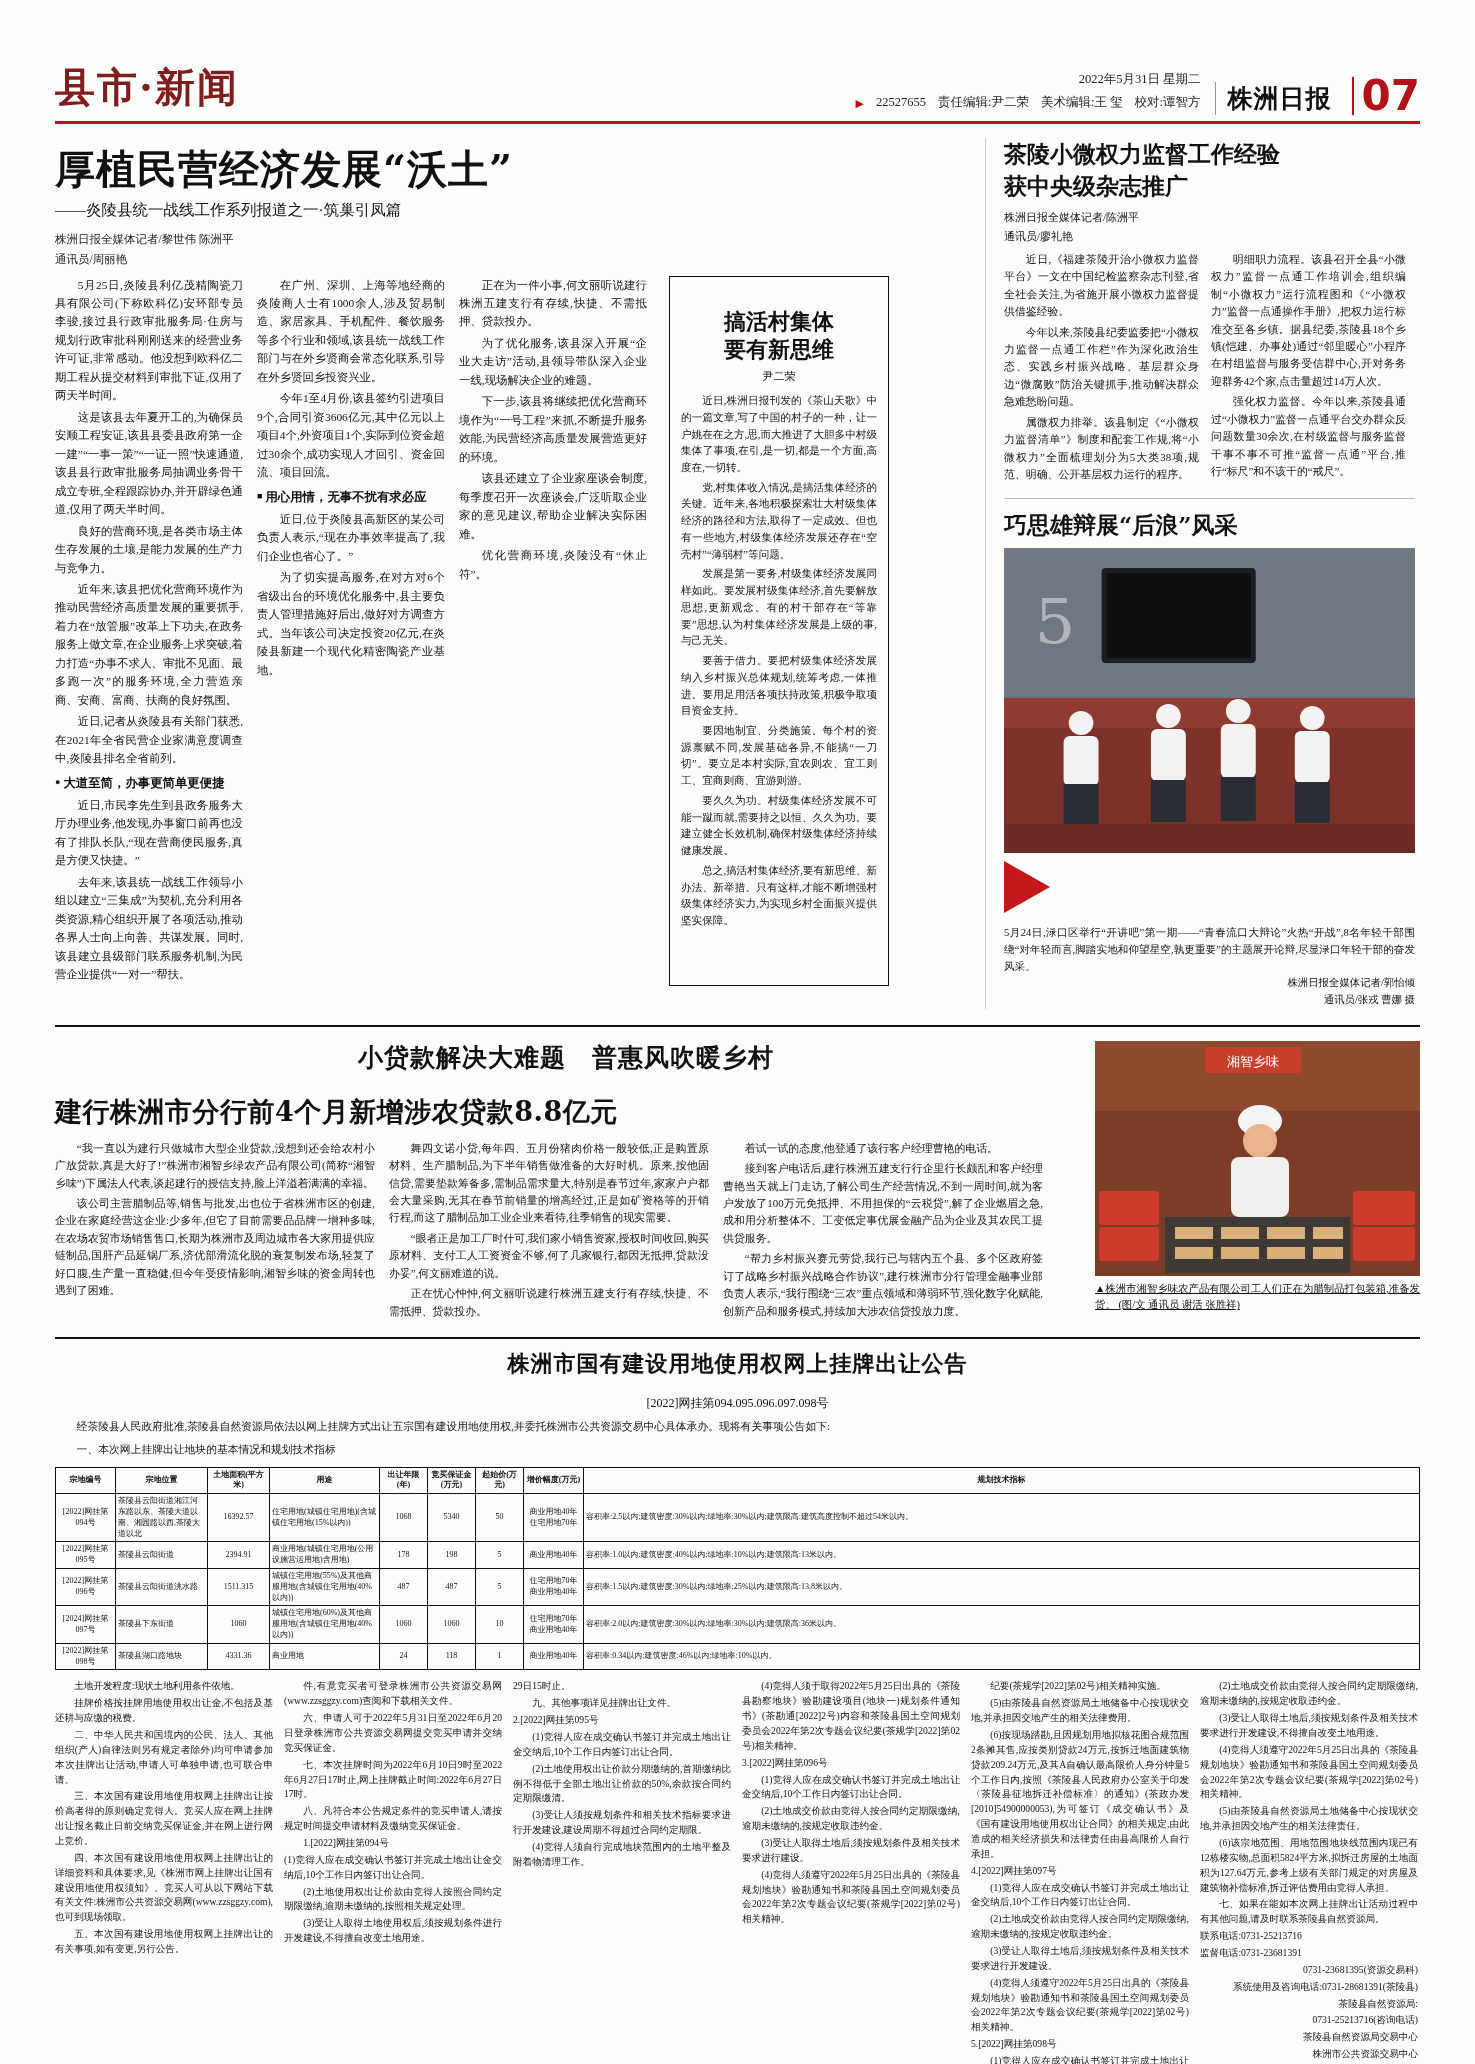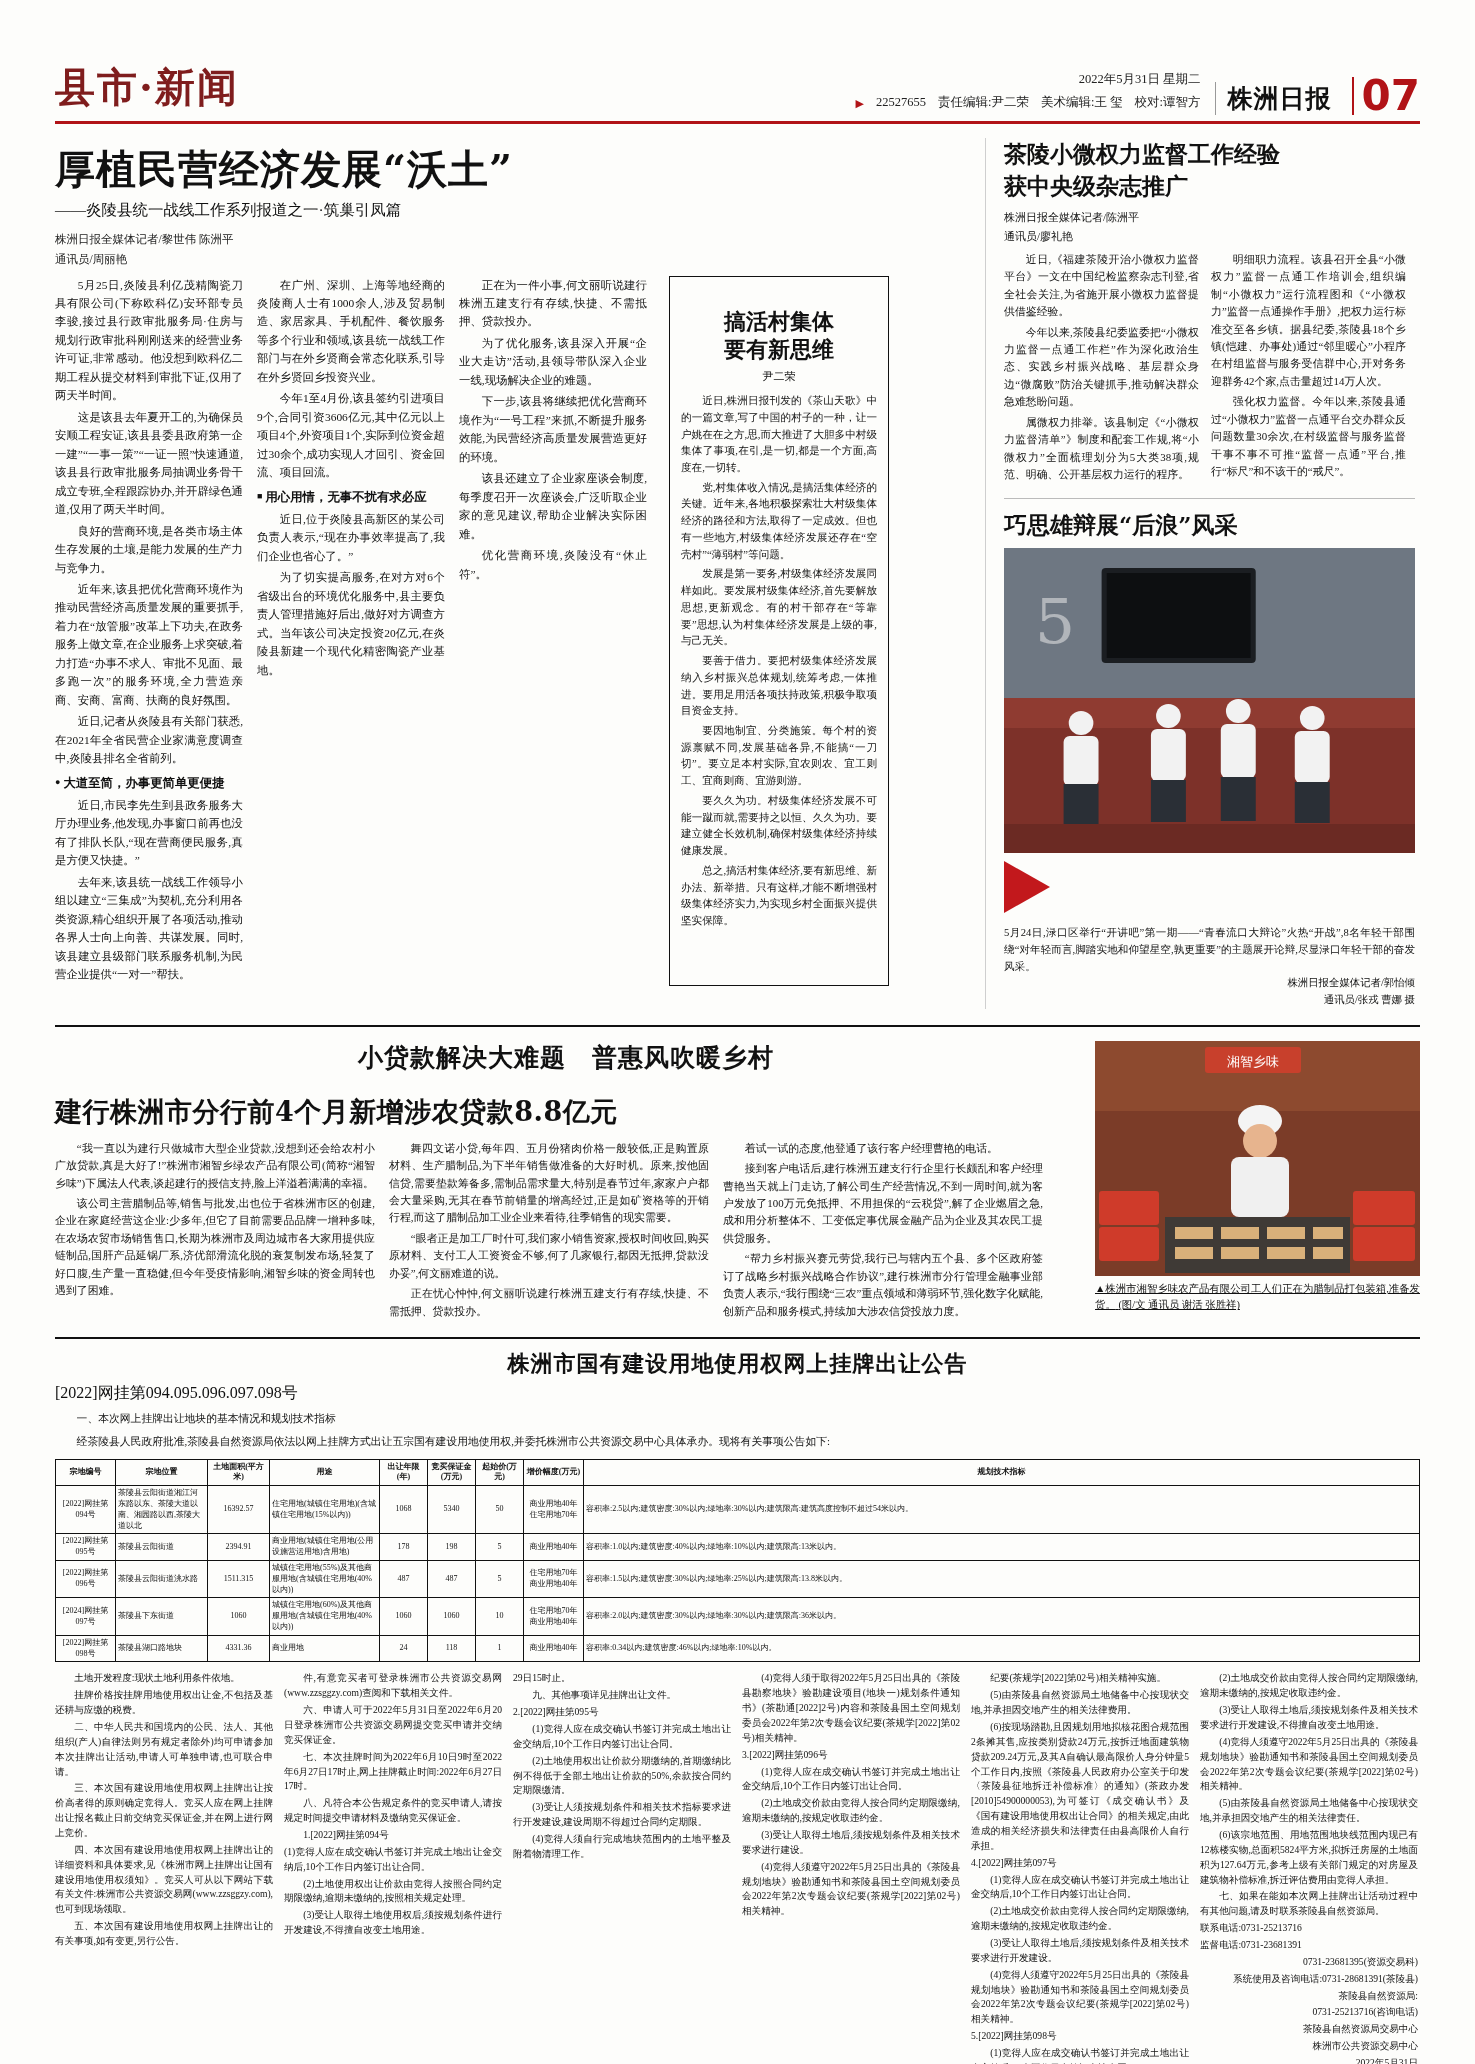--- a/index.html
+++ b/index.html
@@ -107,21 +107,21 @@
   .mid-photo { width:325px; }
   .mid-photo .frame { width:100%; height:235px; overflow:hidden; position:relative; background:#8a4a32;}
   .mid-photo .cap { font-size:10.4px; line-height:1.6; margin-top:5px; text-align:justify;text-decoration:underline;}
 
   
   .notice-wrap { border-top:2px solid #111; margin-top:14px; padding-top:10px; }
   .notice-title {
     font-family:"DejaVu Serif", serif;
     text-align:center; font-size:22px; font-weight:700; letter-spacing:1px;
   }
-  .notice-sub { text-align:left; font-size:16px; margin-top:4px; }
+  .notice-sub { text-align:center; font-size:12px; margin-top:16px; }
   .notice-lead { font-size:10.8px; line-height:1.6; margin-top:6px; text-align:justify; text-indent:2em;}
 
   table.land { width:100%; border-collapse:collapse; margin-top:8px; font-size:8px; }
   table.land th, table.land td {
     border:1px solid #111; padding:2px 2px; line-height:1.35; vertical-align:middle; text-align:center;
   }
   table.land th { font-weight:700; font-size:8px; }
   table.land td.l { text-align:left; }
 
   .notice-cols { display:flex; gap:11px; margin-top:9px; }
@@ -330,22 +330,22 @@
       <div class="cap">
         <span>▲株洲市湘智乡味农产品有限公司工人们正在为腊制品打包装箱,准备发货。</span>
         <span>(图/文 通讯员 谢活 张胜祥)</span>
       </div>
     </div>
   </div>
 
   <div class="notice-wrap">
     <div class="notice-title">株洲市国有建设用地使用权网上挂牌出让公告</div>
     <div class="notice-sub">[2022]网挂第094.095.096.097.098号</div>
+    <div class="notice-lead">经茶陵县人民政府批准,茶陵县自然资源局依法以网上挂牌方式出让五宗国有建设用地使用权,并委托株洲市公共资源交易中心具体承办。现将有关事项公告如下:</div>
     <div class="notice-lead">一、本次网上挂牌出让地块的基本情况和规划技术指标</div>
-    <div class="notice-lead">经茶陵县人民政府批准,茶陵县自然资源局依法以网上挂牌方式出让五宗国有建设用地使用权,并委托株洲市公共资源交易中心具体承办。现将有关事项公告如下:</div>
 
     <table class="land">
       <thead>
         <tr>
           <th style="width:60px">宗地编号</th>
           <th style="width:92px">宗地位置</th>
           <th style="width:62px">土地面积(平方米)</th>
           <th style="width:110px">用途</th>
           <th style="width:48px">出让年限(年)</th>
           <th style="width:48px">竞买保证金(万元)</th>

